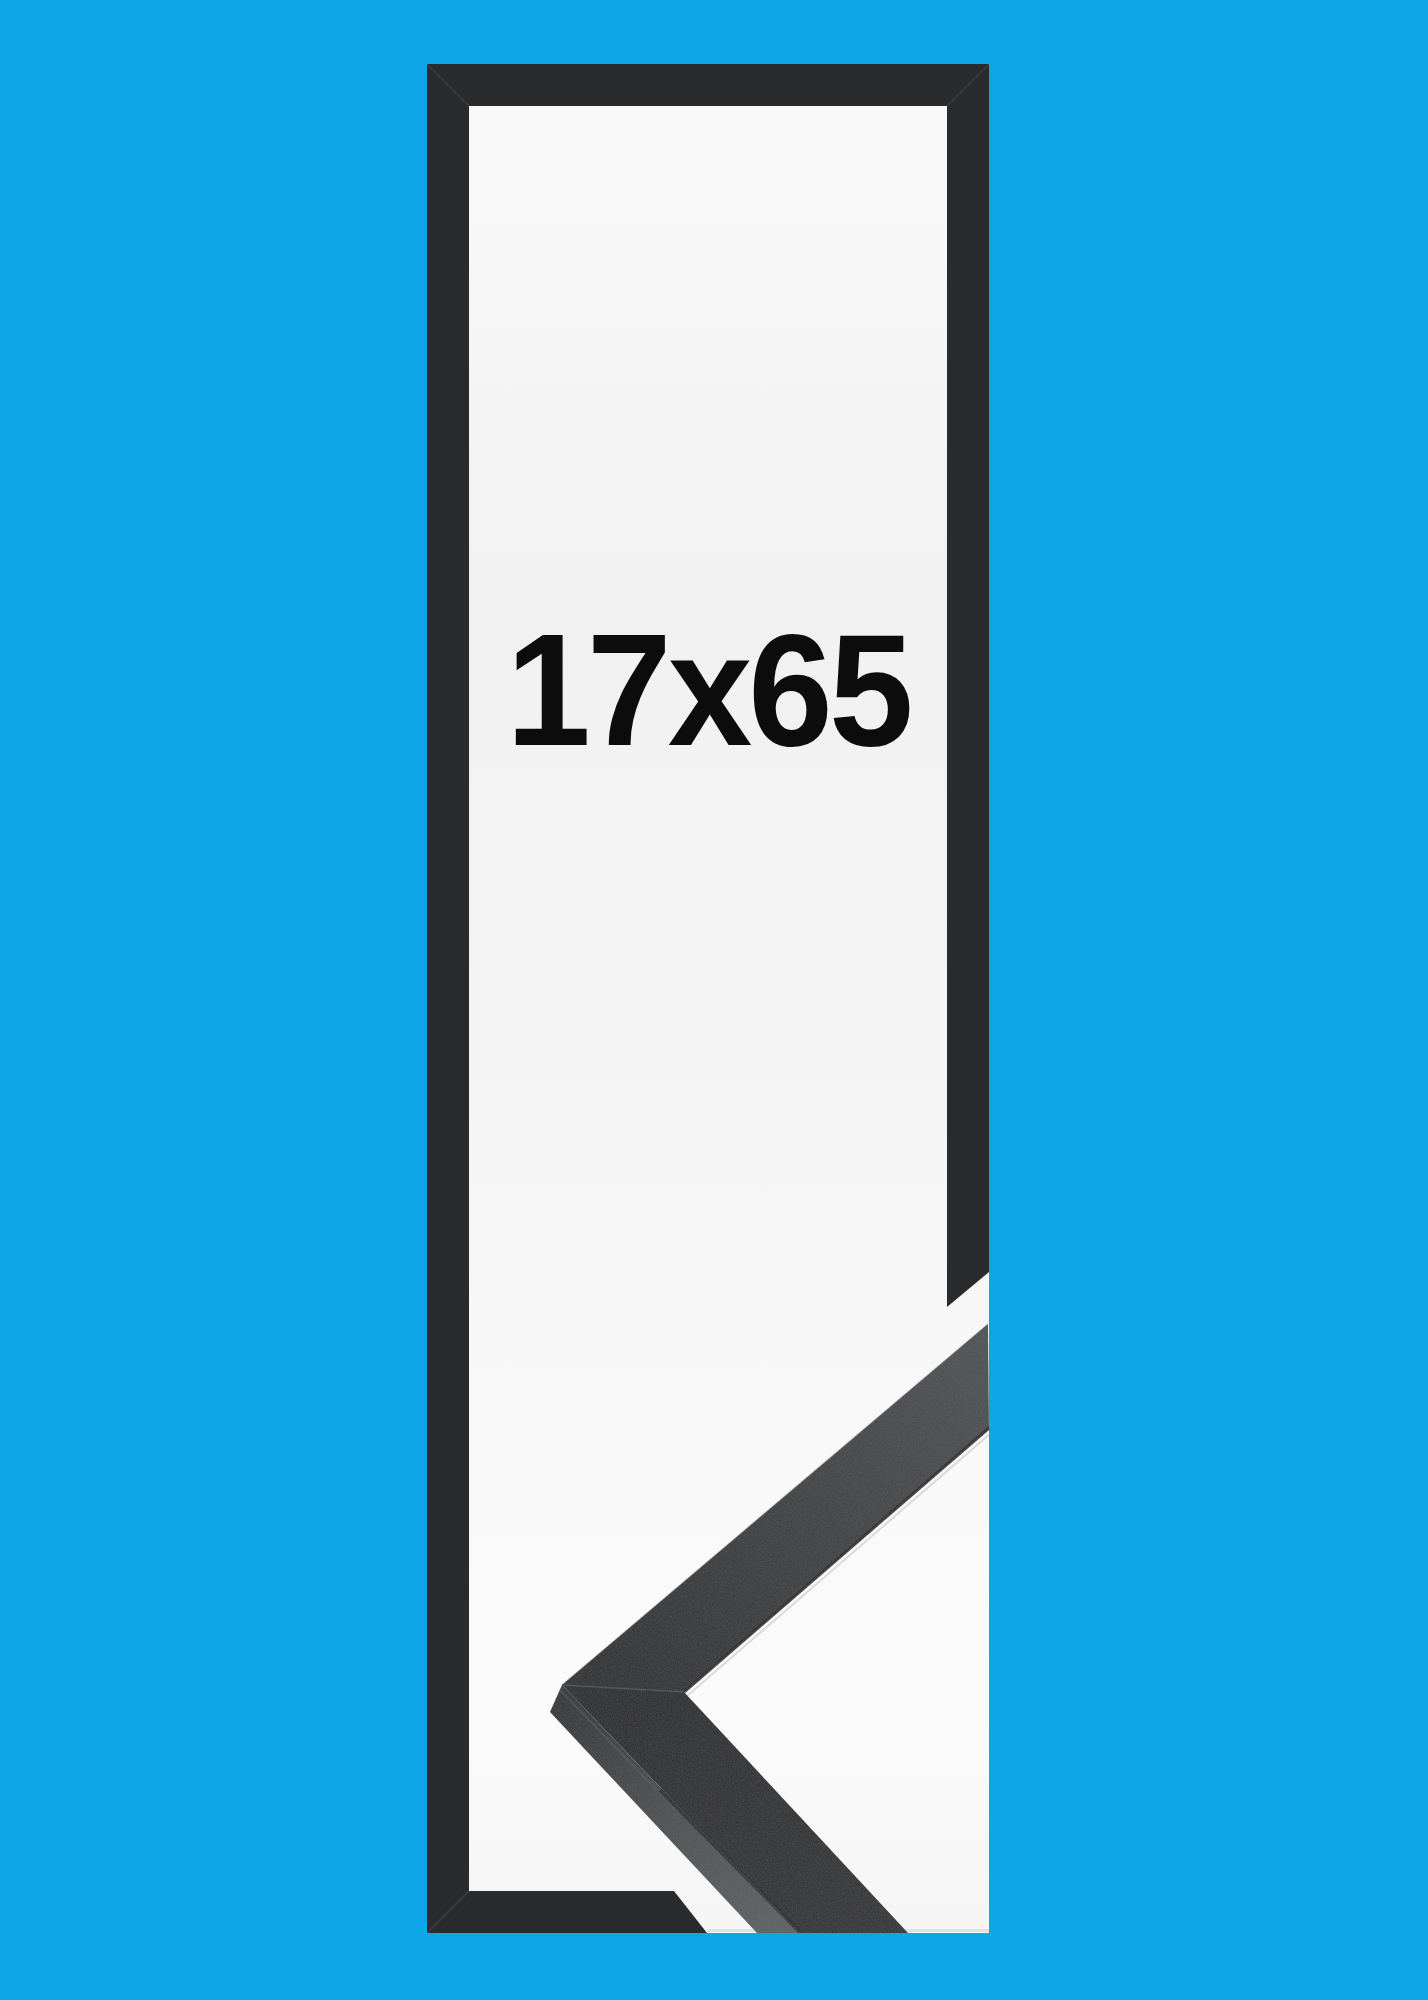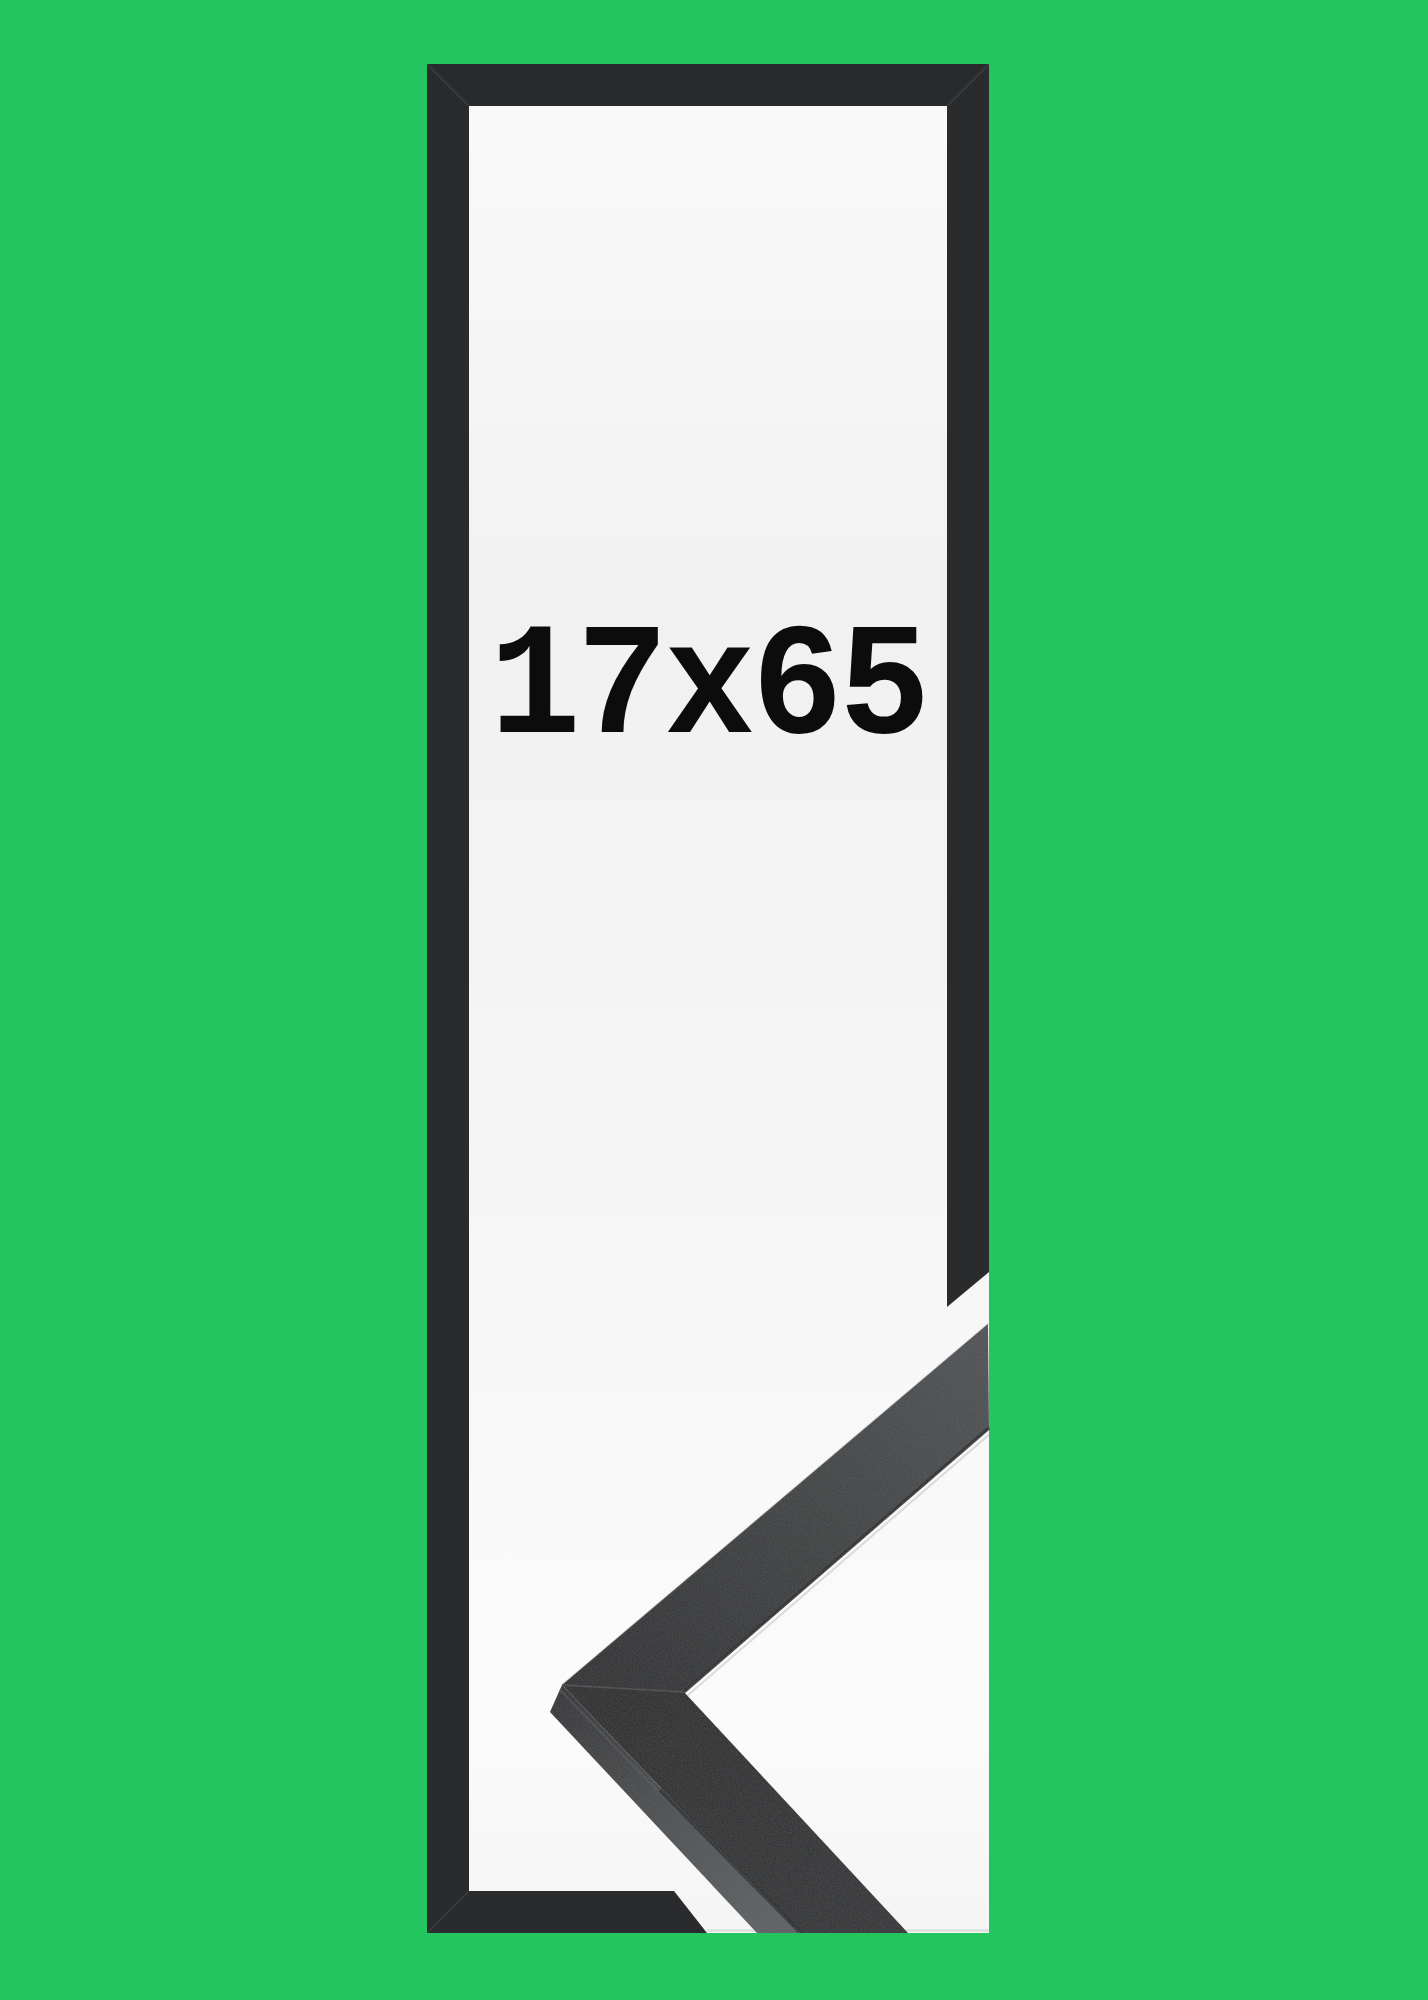--- a/index.html
+++ b/index.html
@@ -4,23 +4,23 @@
 <style>
   html, body {
     margin: 0;
     padding: 0;
     background: #f1f1f1;
   }
   .stage {
     position: relative;
     width: 1428px;
     height: 2000px;
-    background: #22c55e;
+    background: #0ea5e9;
     overflow: hidden;
-    font-family: Liberation Mono, monospace;
+    font-family: Liberation Sans, sans-serif;
   }
   .frame-svg {
     position: absolute;
     top: 0;
     left: 0;
     display: block;
   }
   .size-label {
     position: absolute;
     left: 427px;

